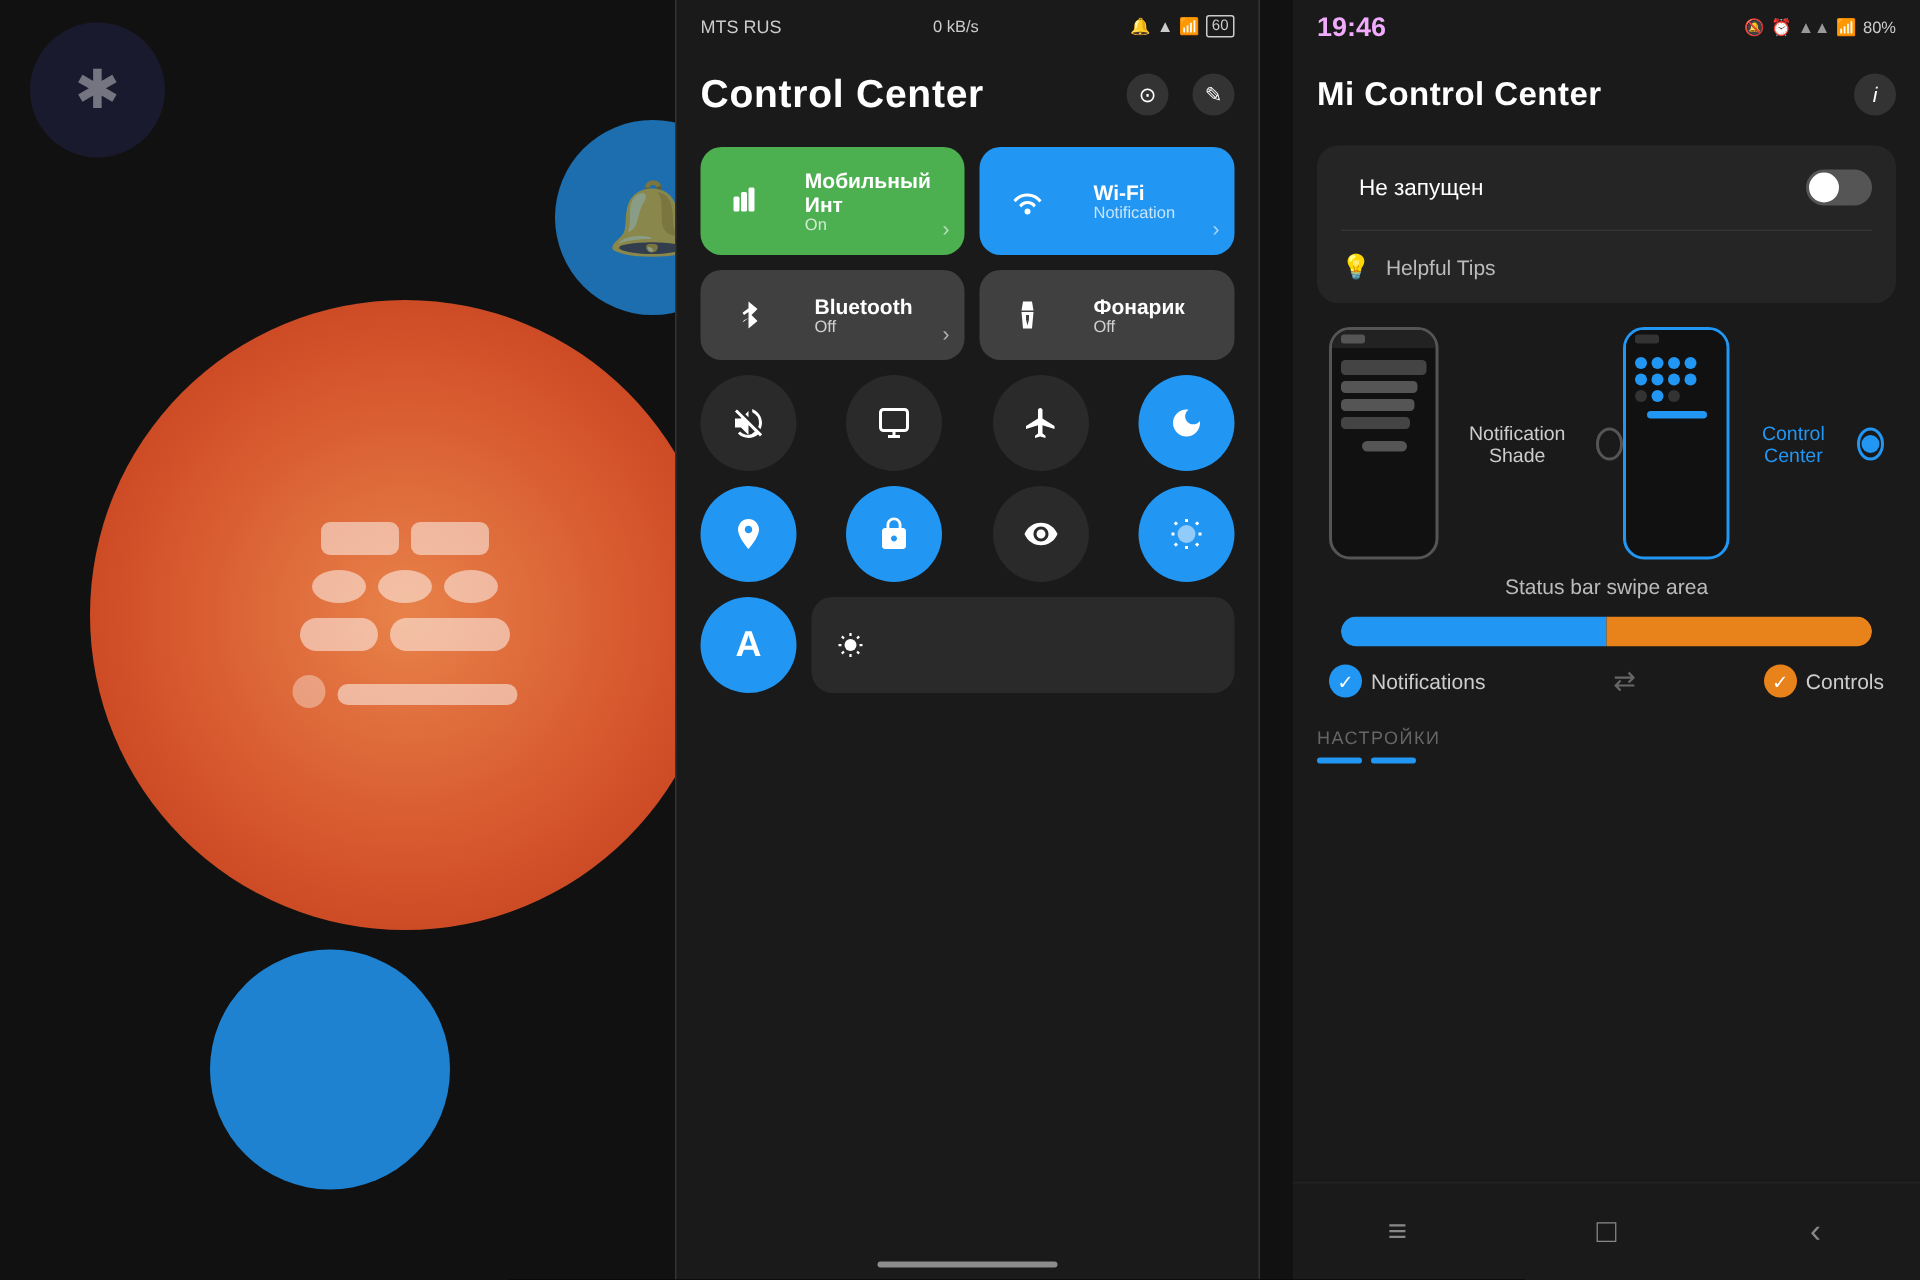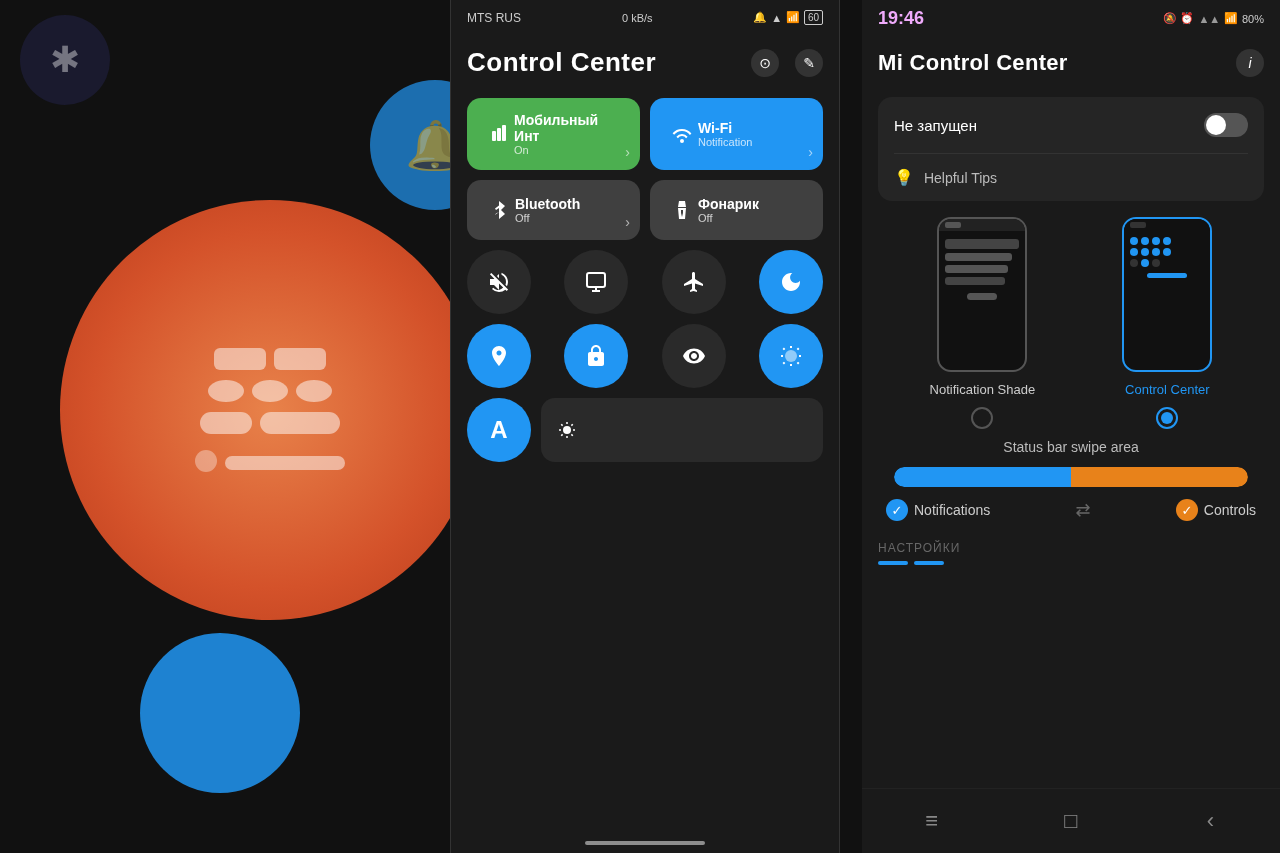--- a/index.html
+++ b/index.html
@@ -149,21 +149,21 @@
       grid-template-columns: 1fr 1fr;
       gap: 10px;
       margin-bottom: 10px;
     }
 
     .toggle-card {
       border-radius: 14px;
       padding: 14px 16px;
       display: flex;
       align-items: center;
-      gap: 0;
+      gap: 28px;
       position: relative;
     }
 
     .toggle-card.active-green {
       background: #4CAF50;
     }
 
     .toggle-card.active-blue {
       background: #2196F3;
     }
@@ -336,20 +336,21 @@
     .settings-row {
       display: flex;
       align-items: center;
       justify-content: space-between;
       padding: 16px 16px;
     }
 
     .settings-row-text {
       font-size: 15px;
       color: #fff;
+      margin-left: 12px;
     }
 
     .toggle-switch {
       width: 44px;
       height: 24px;
       border-radius: 12px;
       background: #555;
       position: relative;
       display: flex;
       align-items: center;
@@ -394,21 +395,21 @@
     .style-selector {
       display: flex;
       justify-content: space-around;
       align-items: flex-start;
       margin: 16px 0 10px;
       padding: 0 8px;
     }
 
     .style-option {
       display: flex;
-      flex-direction: column;
+      flex-direction: row;
       align-items: center;
       gap: 10px;
     }
 
     .phone-preview {
       width: 90px;
       height: 155px;
       border-radius: 14px;
       border: 2px solid #555;
       background: #111;

